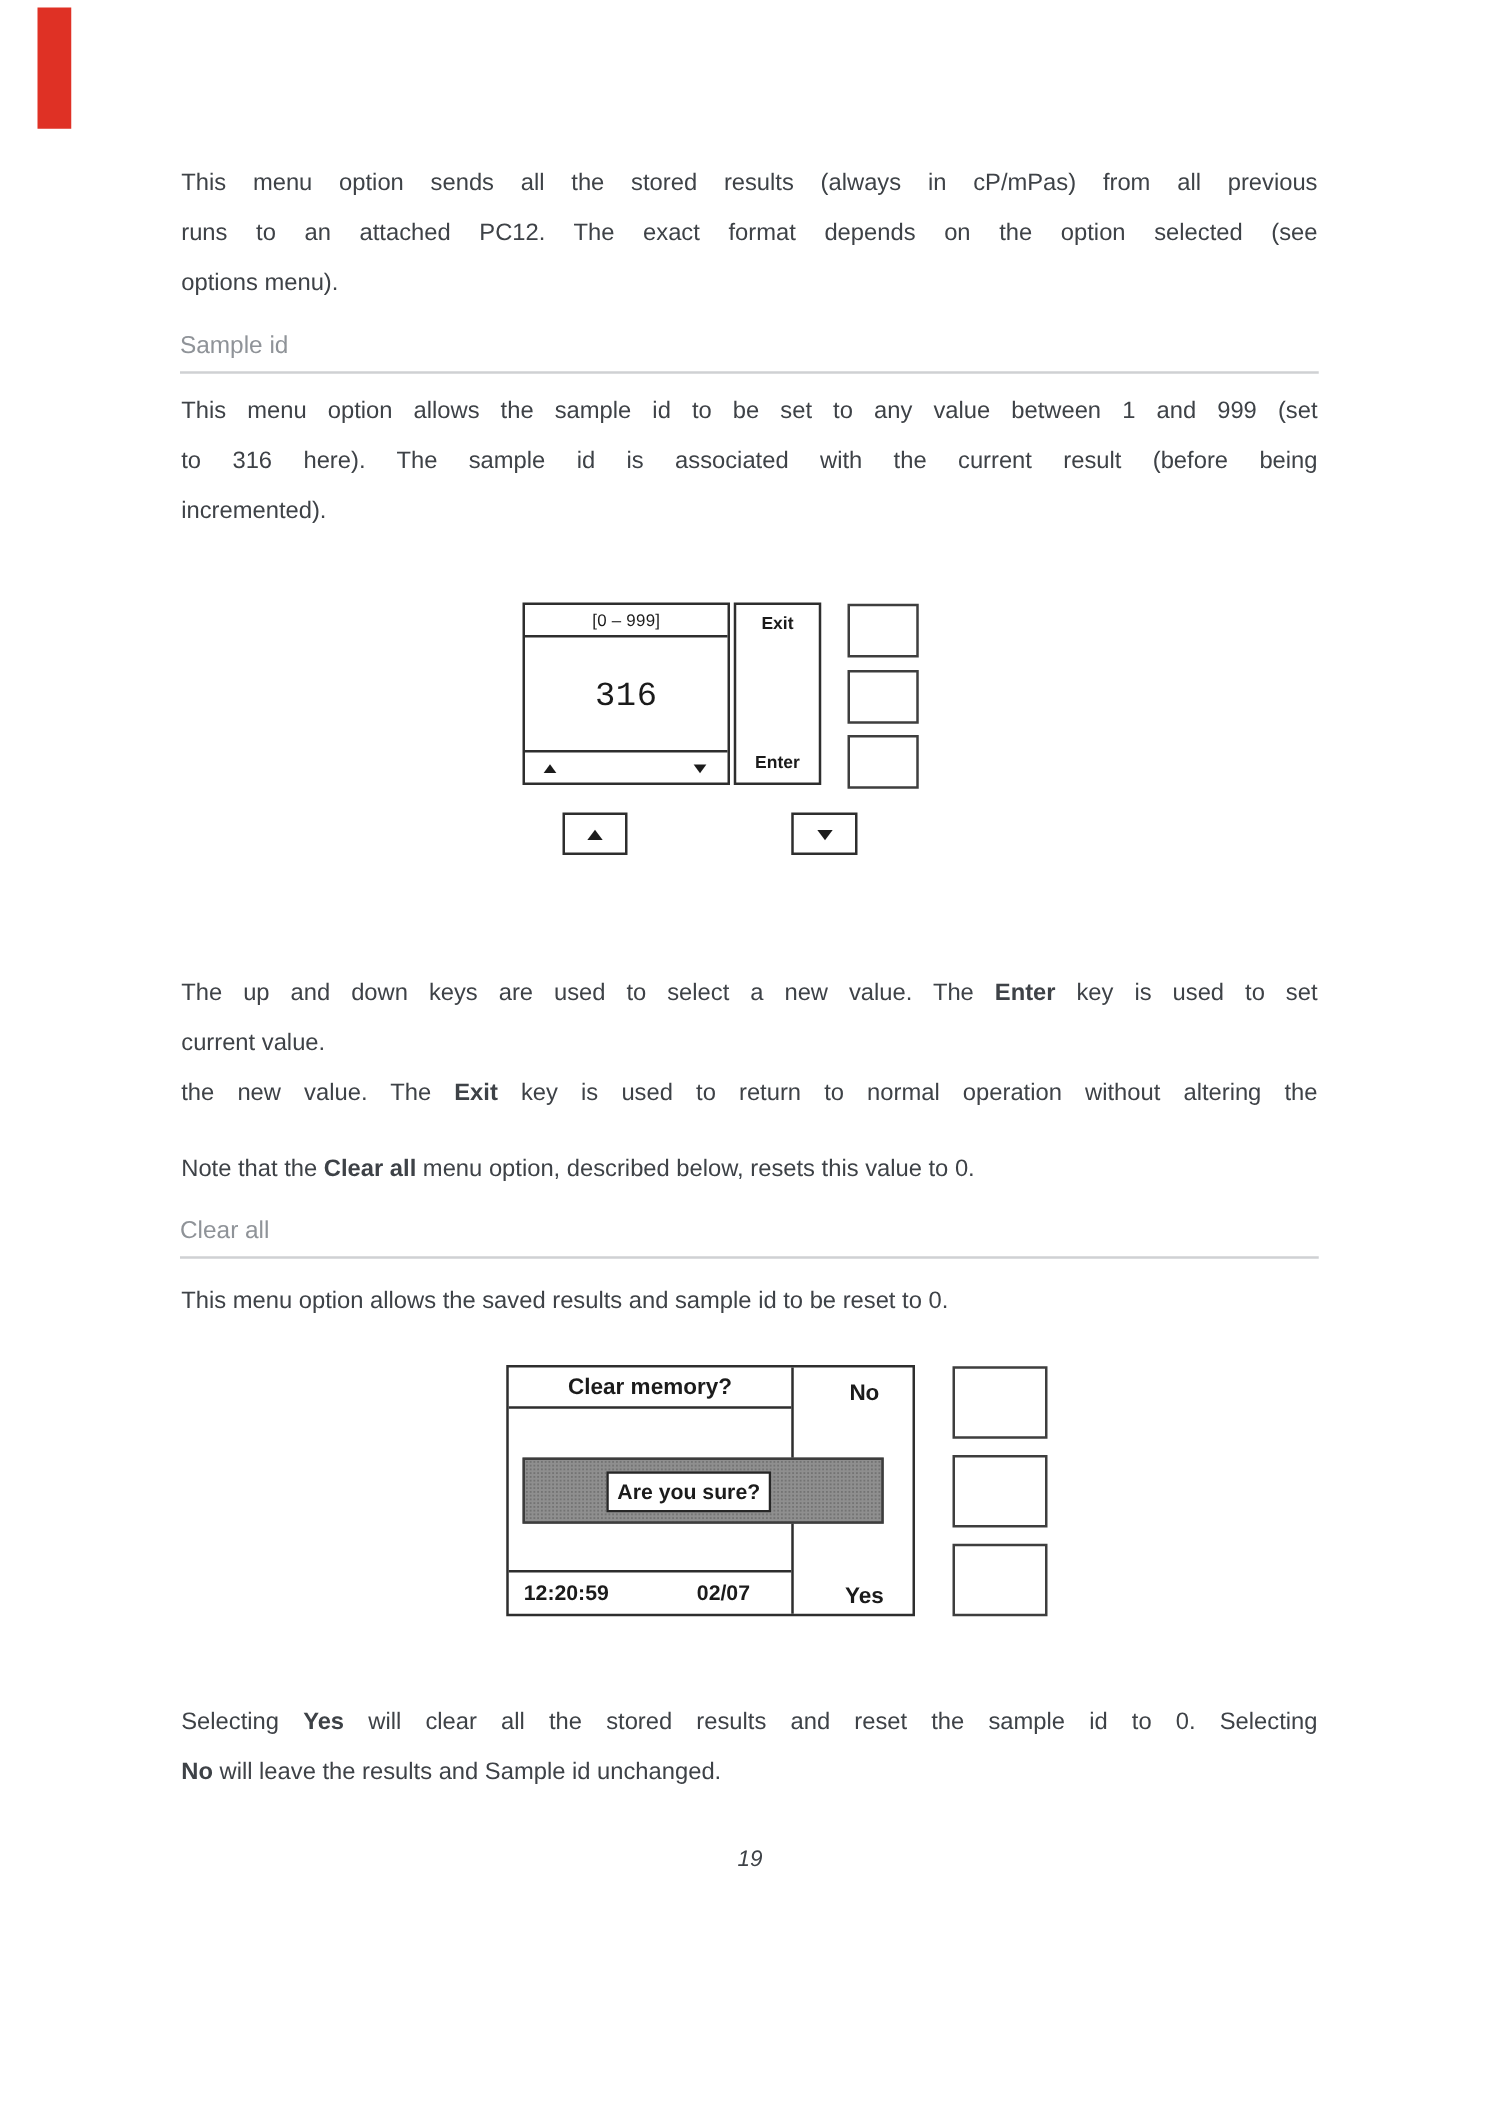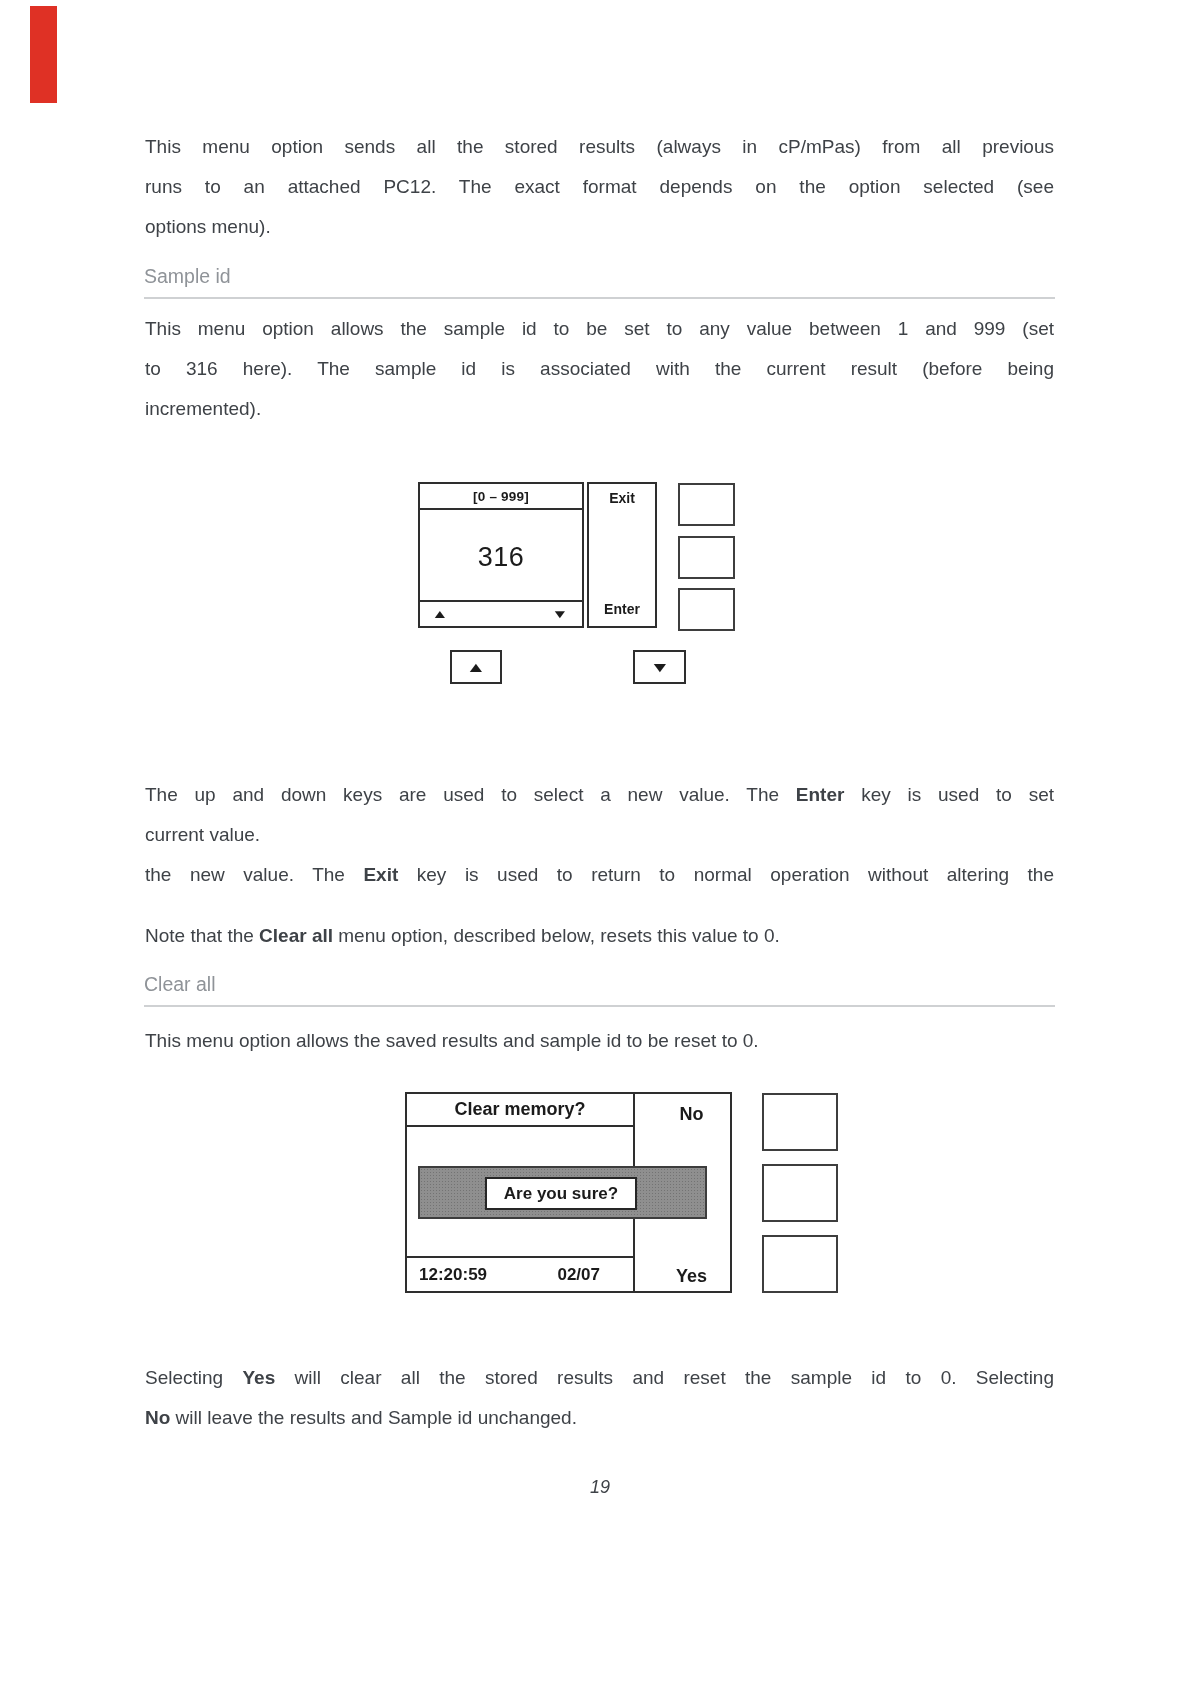--- a/index.html
+++ b/index.html
@@ -31,23 +31,23 @@
   .fig2{left:405px;top:1092px;width:434px;height:203px;}
   .fig *{box-sizing:border-box;}
   .fig{color:#1b1b1b;}
 
   .bordered{border:2px solid var(--diagram-border,#2e2e2e);background:#fff;}
 
   
   .d1-screen{position:absolute;left:0;top:0;width:166px;height:146px;display:flex;flex-direction:column;}
   .d1-range{height:26px;border-bottom:2px solid var(--diagram-border,#2e2e2e);
             display:flex;align-items:center;justify-content:center;
-            font-size:13.5px;font-weight:bold;letter-spacing:.2px;}
+            font-size:13.5px;font-weight:normal;letter-spacing:.2px;}
   .d1-value{flex:1;display:flex;align-items:center;justify-content:center;
-            font-size:27px;padding-top:5px;letter-spacing:.5px;}
+            font-size:27px;padding-top:5px;letter-spacing:.5px;font-family:Liberation Mono, monospace;}
   .d1-arrows{height:26px;border-top:2px solid var(--diagram-border,#2e2e2e);
              display:flex;align-items:center;justify-content:space-between;padding:0 16px 0 14px;}
   .tri-s{display:inline-block;font-size:12px;transform:scaleX(1.45);line-height:1;}
   .d1-keys{position:absolute;left:169px;top:0;width:70px;height:146px;
            display:flex;flex-direction:column;justify-content:space-between;align-items:center;
            padding:6px 0 9px;font-size:14px;font-weight:bold;}
   .kbox{position:absolute;border:2px solid #3e3e3e;background:#fff;}
   .f1-k{left:260px;width:57px;height:43px;}
   .f1-k1{top:1px;} .f1-k2{top:54px;} .f1-k3{top:106px;}
   .d1-btn{position:absolute;top:168px;height:34px;display:flex;align-items:center;justify-content:center;}
@@ -65,21 +65,21 @@
   .d2-status{position:absolute;left:0;right:0;bottom:0;height:35px;
              border-top:2px solid var(--diagram-border,#2e2e2e);
              display:flex;align-items:center;justify-content:space-between;
              padding:0 33px 0 12px;font-size:17px;font-weight:bold;margin-top:24px;}
   .d2-softkey{position:absolute;left:228px;width:99px;text-align:center;text-indent:14px;
               font-size:18px;font-weight:bold;}
   .d2-no{top:10px;} .d2-yes{top:172px;}
   .d2-band{position:absolute;left:13px;top:74px;width:289px;height:53px;z-index:2;
            border:2px solid #3d3d3d;background-color:var(--band-fill,#8f8f8f);
            background-image:radial-gradient(#737373 .8px,transparent 1px);background-size:3px 3px;}
-  .d2-confirm{position:absolute;left:65px;top:9px;width:152px;height:33px;
+  .d2-confirm{position:absolute;left:65px;top:9px;width:132px;height:33px;
               background:#fff;border:2px solid #262626;
               display:flex;align-items:center;justify-content:center;
               font-size:17px;font-weight:bold;}
   .f2-k{left:357px;width:76px;height:58px;}
   .f2-k1{top:1px;} .f2-k2{top:72px;} .f2-k3{top:143px;}
 
   
   .page-number{position:absolute;left:0;top:1477px;width:100%;text-align:center;
                font-size:18px;color:var(--body-text,#3e4247);font-style:italic;}
 </style>

